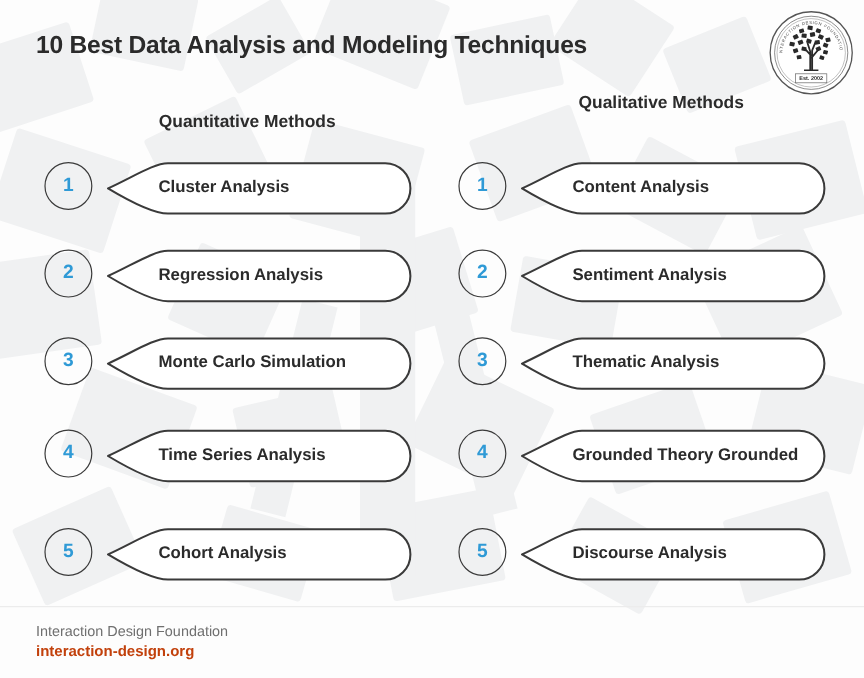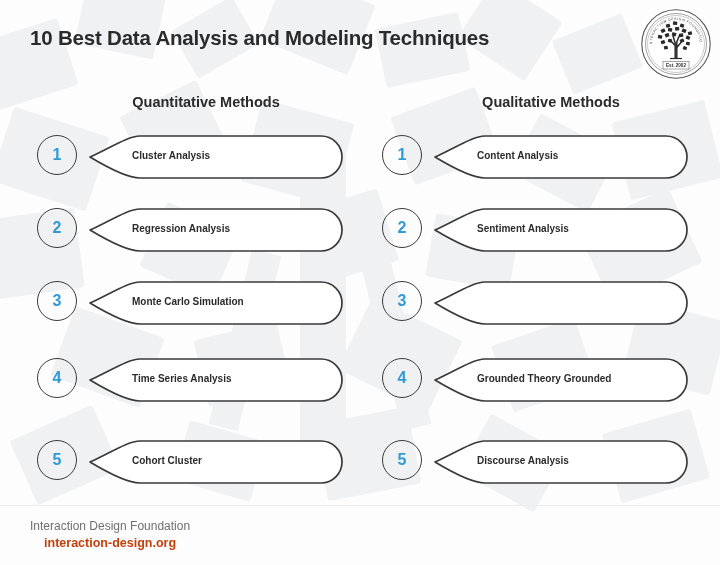--- a/index.html
+++ b/index.html
@@ -7,21 +7,20 @@
     padding: 0;
     background: #ffffff;
   }
   #page {
     position: relative;
     width: 720px;
     height: 565px;
     background: #fdfdfd;
     overflow: hidden;
     font-family: "Liberation Sans", sans-serif;
-    text-align: center;
   }
 
   
   #watermark {
     position: absolute;
     inset: 0;
     overflow: hidden;
     pointer-events: none;
   }
   #watermark .leaf {
@@ -58,21 +57,21 @@
   
   .col-header {
     position: absolute;
     font-size: 14.5px;
     font-weight: bold;
     color: #2b2b2b;
     white-space: nowrap;
     transform: translateX(-50%);
   }
   #col-header-left  { left: 206px; top: 94px; }
-  #col-header-right { left: 551px; top: 94px; }
+  #col-header-right { left: 551px; top: 78px; }
 
   
   .column {
     position: absolute;
     top: 0;
   }
   #column-left  { left: 0px;   width: 360px; }
   #column-right { left: 345px; width: 375px; }
 
   .row {
@@ -110,21 +109,21 @@
     top: -3px;
   }
   .bubble svg { display: block; }
   .bubble .label {
     position: absolute;
     left: 44px;
     top: 0;
     height: 46px;
     display: flex;
     align-items: center;
-    font-size: 10px;
+    font-size: 14px;
     font-weight: bold;
     color: #2b2b2b;
     white-space: nowrap;
   }
 
   
   #footer-rule {
     position: absolute;
     left: 0;
     top: 505px;
@@ -287,21 +286,21 @@
     </div>
 
     <div class="row" style="top:440px;">
       <div class="num-circle">
         <span>5</span>
       </div>
       <div class="bubble">
         <svg width="256" height="52" viewBox="0 0 256 52">
           <path d="M 52,4 L 233,4 A 21,21 0 0 1 233,46 L 52,46 C 40,46 22,37 2,25 C 22,16 40,4 52,4 Z" fill="#ffffff" stroke="#3a3a3a" stroke-width="1.7" stroke-linejoin="round"></path>
         </svg>
-        <div class="label">Cohort Cluster</div>
+        <div class="label">Cohort Analysis</div>
       </div>
     </div>
 
   </div>
 
   <div class="column" id="column-right">
 
     <div class="row" style="top:135px;">
       <div class="num-circle">
         <span>1</span>
@@ -327,20 +326,21 @@
     </div>
 
     <div class="row" style="top:281px;">
       <div class="num-circle">
         <span>3</span>
       </div>
       <div class="bubble">
         <svg width="256" height="52" viewBox="0 0 256 52">
           <path d="M 52,4 L 233,4 A 21,21 0 0 1 233,46 L 52,46 C 40,46 22,37 2,25 C 22,16 40,4 52,4 Z" fill="#ffffff" stroke="#3a3a3a" stroke-width="1.7" stroke-linejoin="round"></path>
         </svg>
+        <div class="label">Thematic Analysis</div>
       </div>
     </div>
 
     <div class="row" style="top:358px;">
       <div class="num-circle">
         <span>4</span>
       </div>
       <div class="bubble">
         <svg width="256" height="52" viewBox="0 0 256 52">
           <path d="M 52,4 L 233,4 A 21,21 0 0 1 233,46 L 52,46 C 40,46 22,37 2,25 C 22,16 40,4 52,4 Z" fill="#ffffff" stroke="#3a3a3a" stroke-width="1.7" stroke-linejoin="round"></path>

